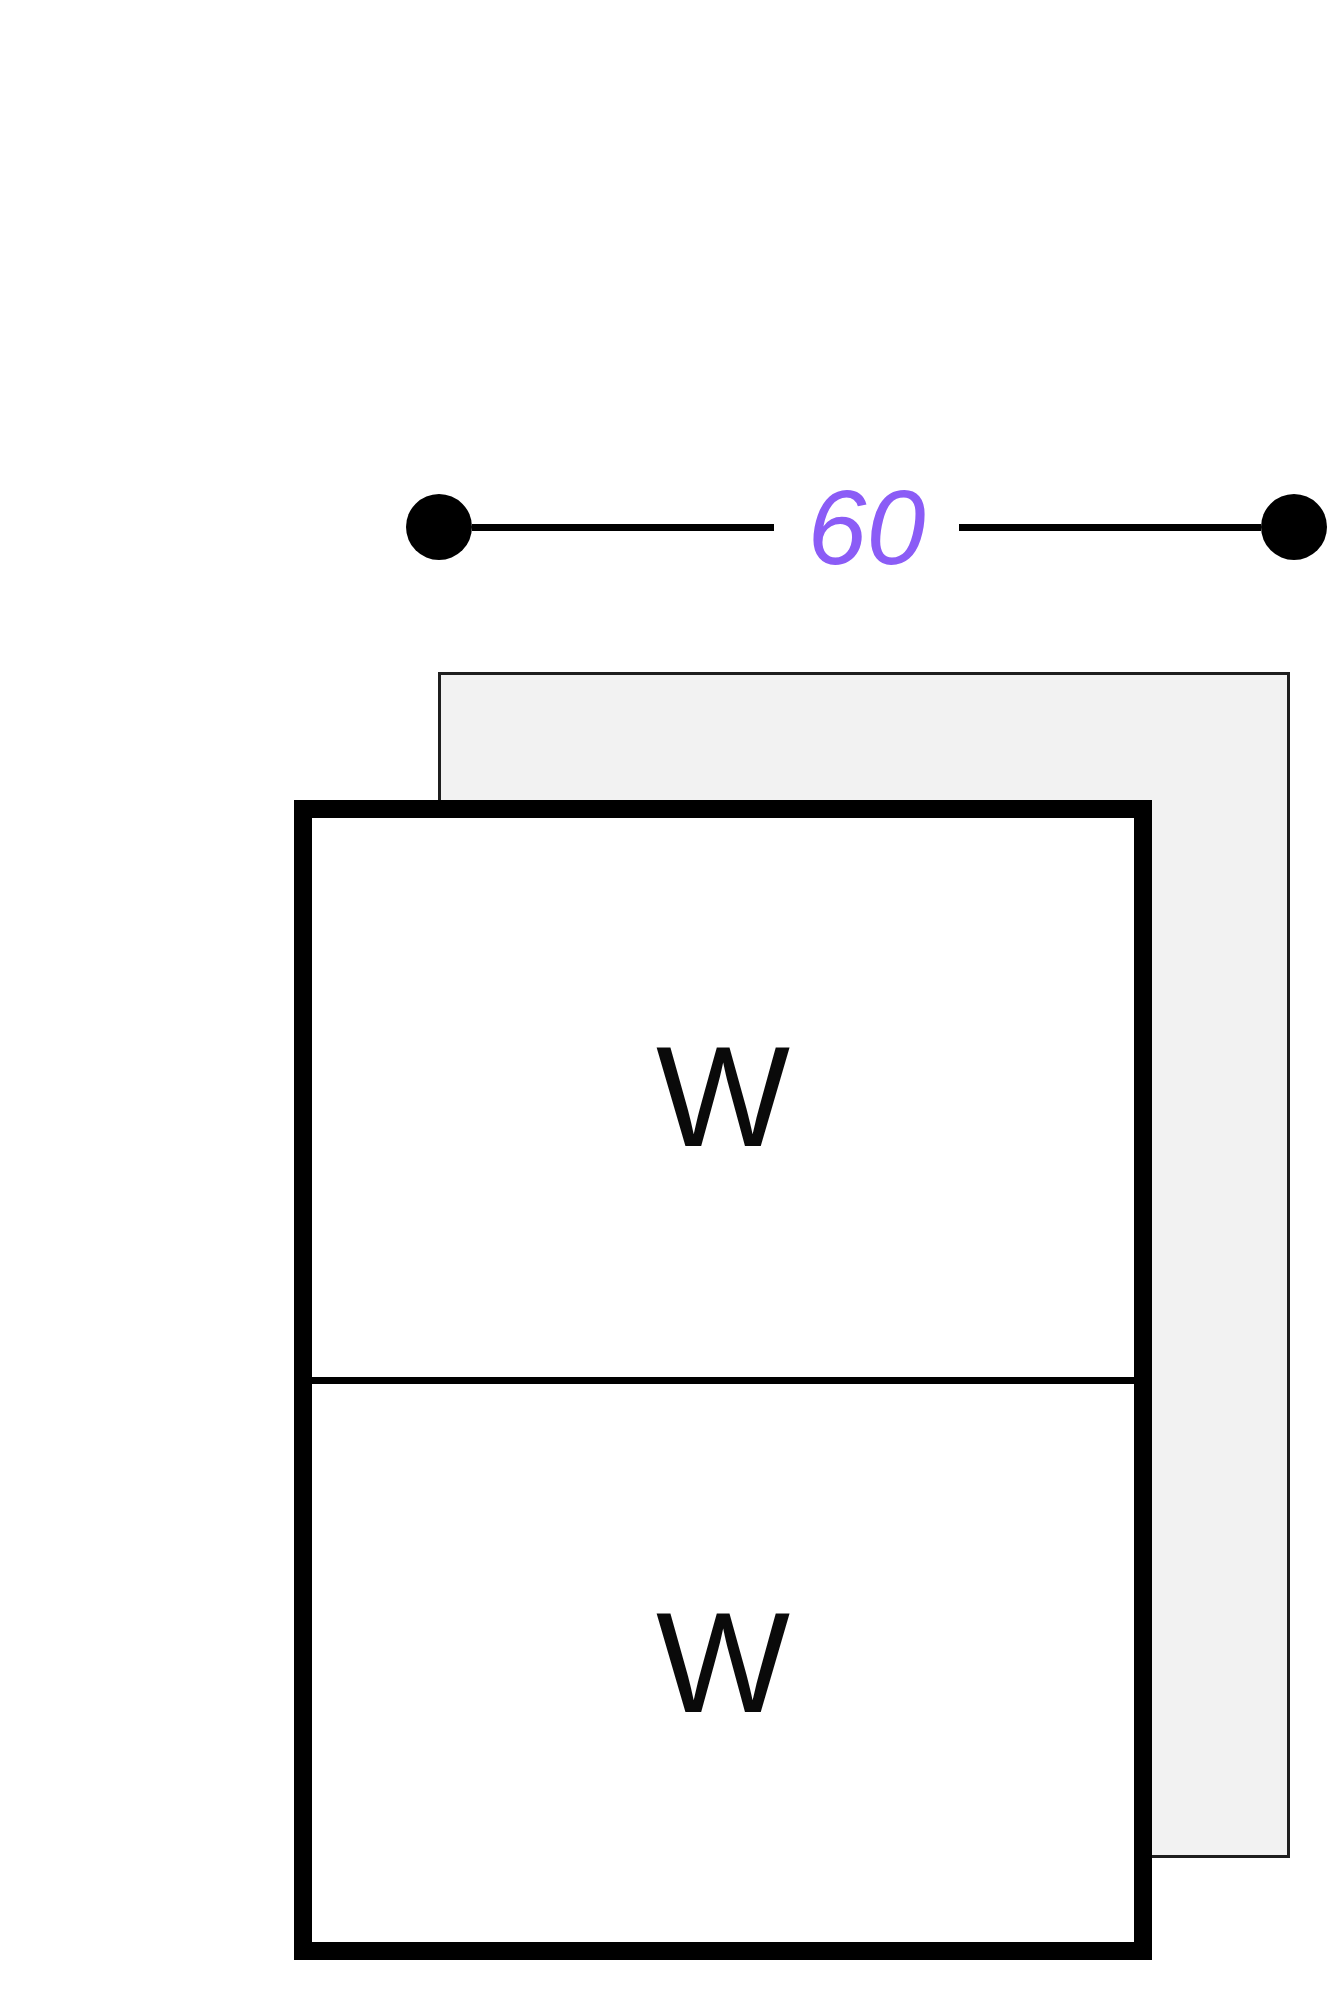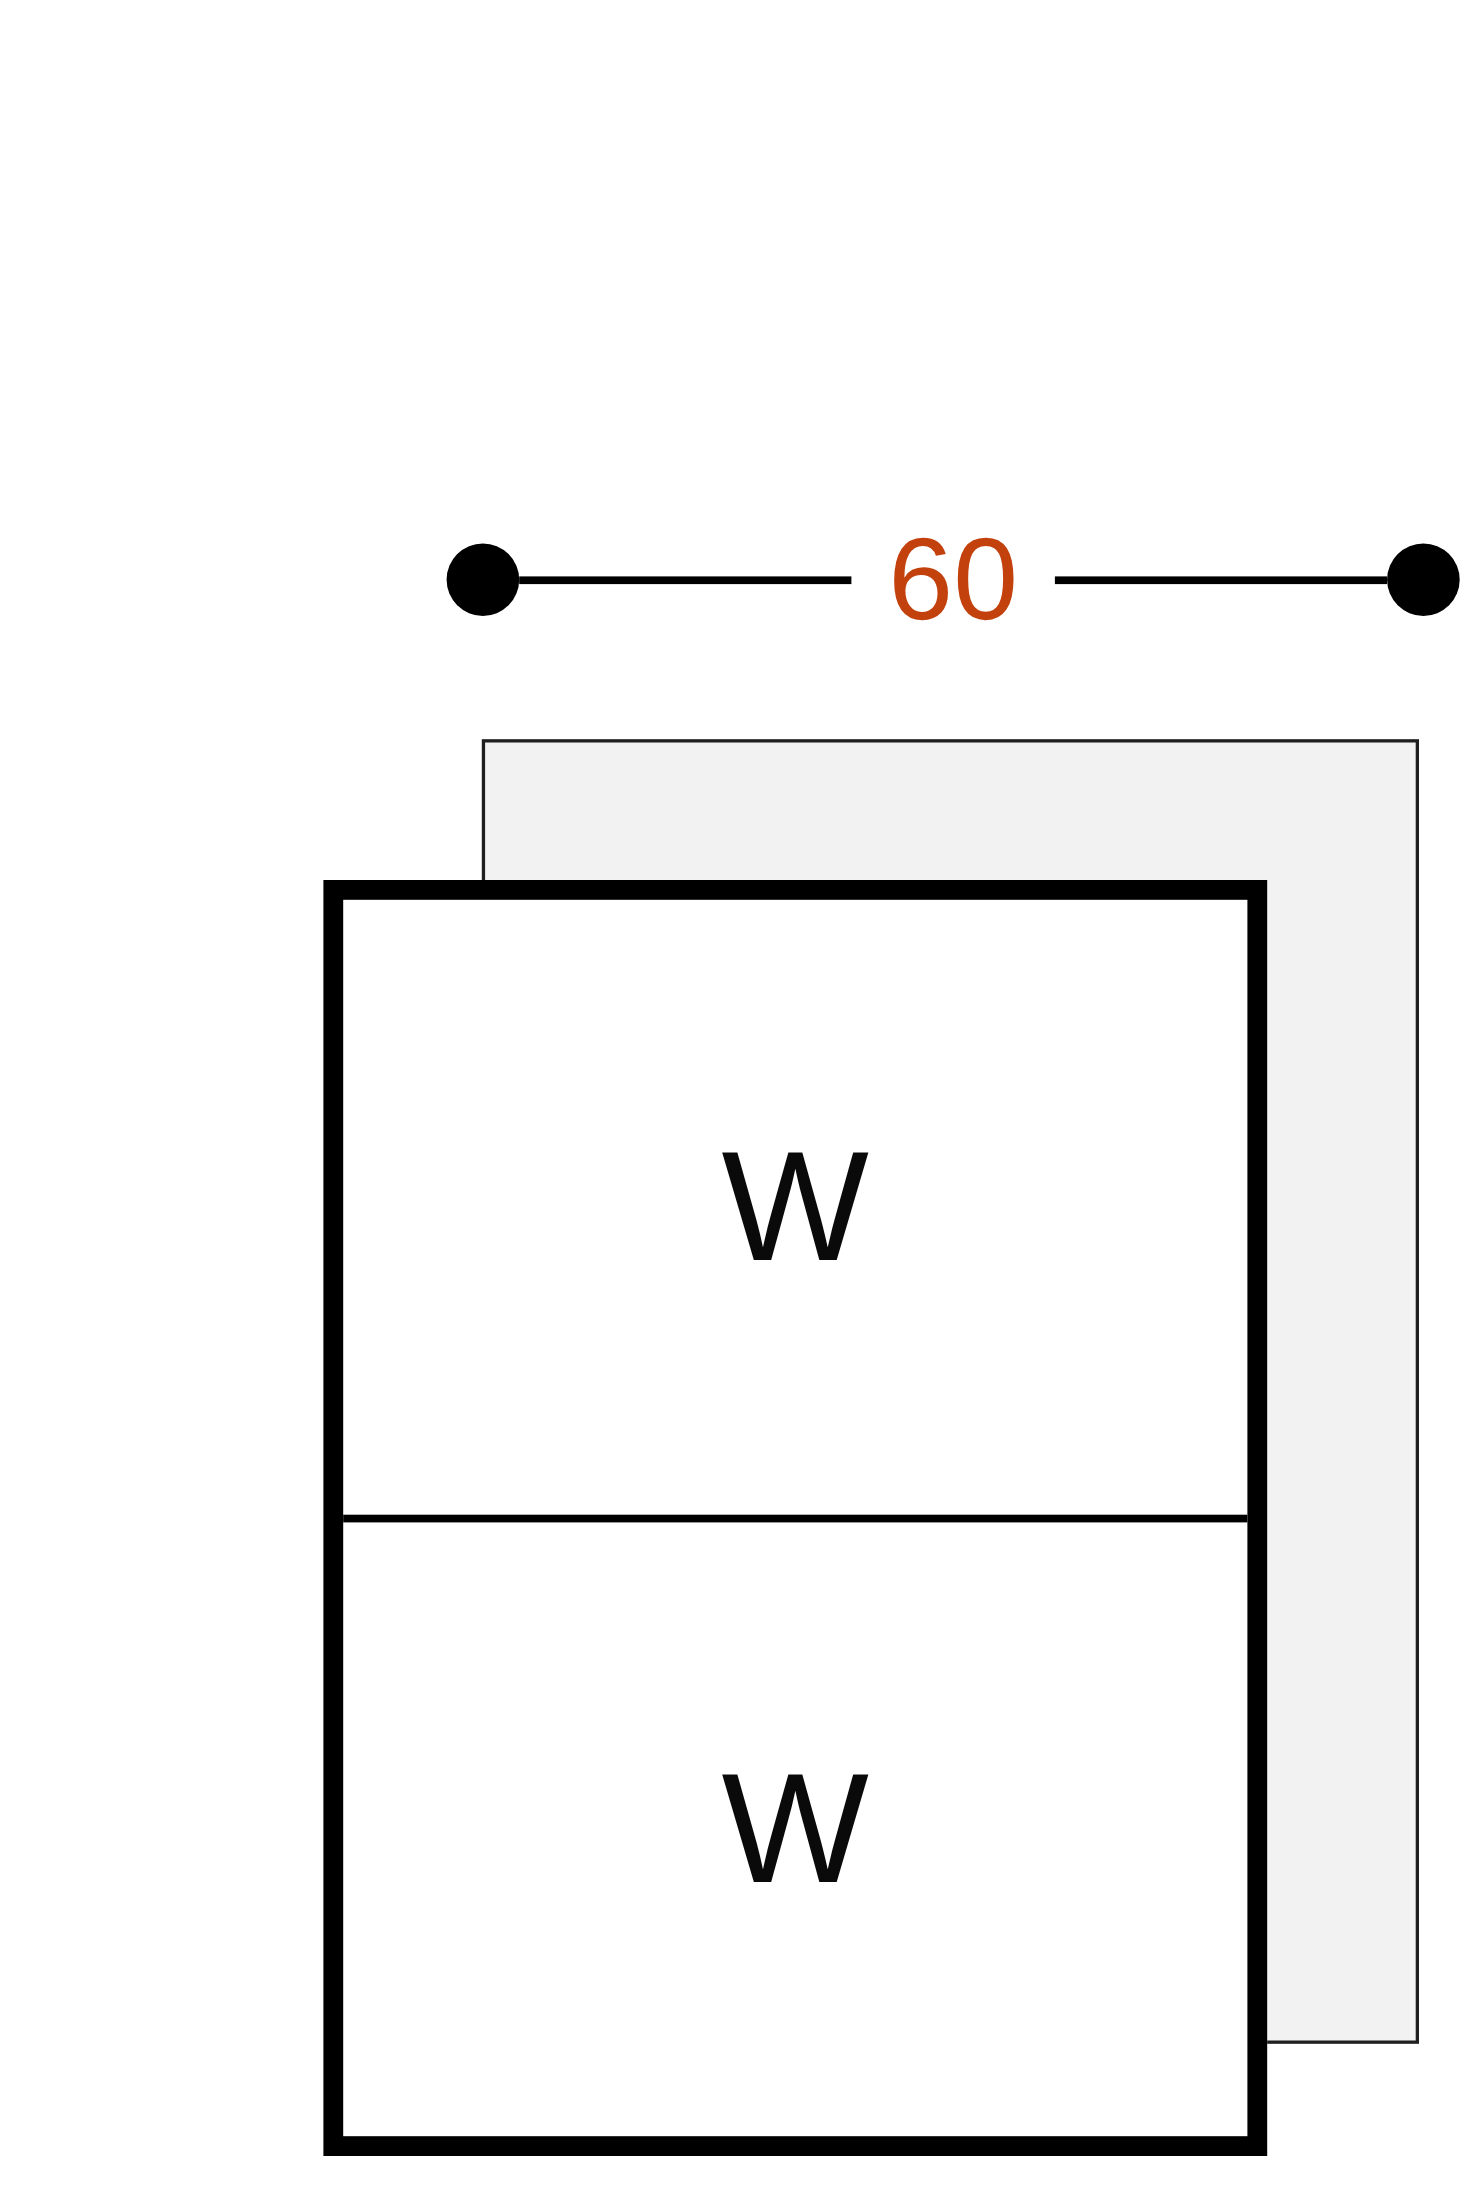--- a/index.html
+++ b/index.html
@@ -36,22 +36,23 @@
   .dim-rule {
     flex: 1 1 auto;
     height: 7px;
     background: #000000;
   }
   .dim-label {
     flex: 0 0 auto;
     padding: 0 34px;
     font-size: 106px;
     line-height: 68px;
-    color: #c2410c;
+    color: #8b5cf6;
     white-space: nowrap;
+    font-style: italic;
   }
 
   
   .niche-panel {
     position: absolute;
     left: 438px;
     top: 672px;
     width: 852px;
     height: 1186px;
     background: #f2f2f2;

